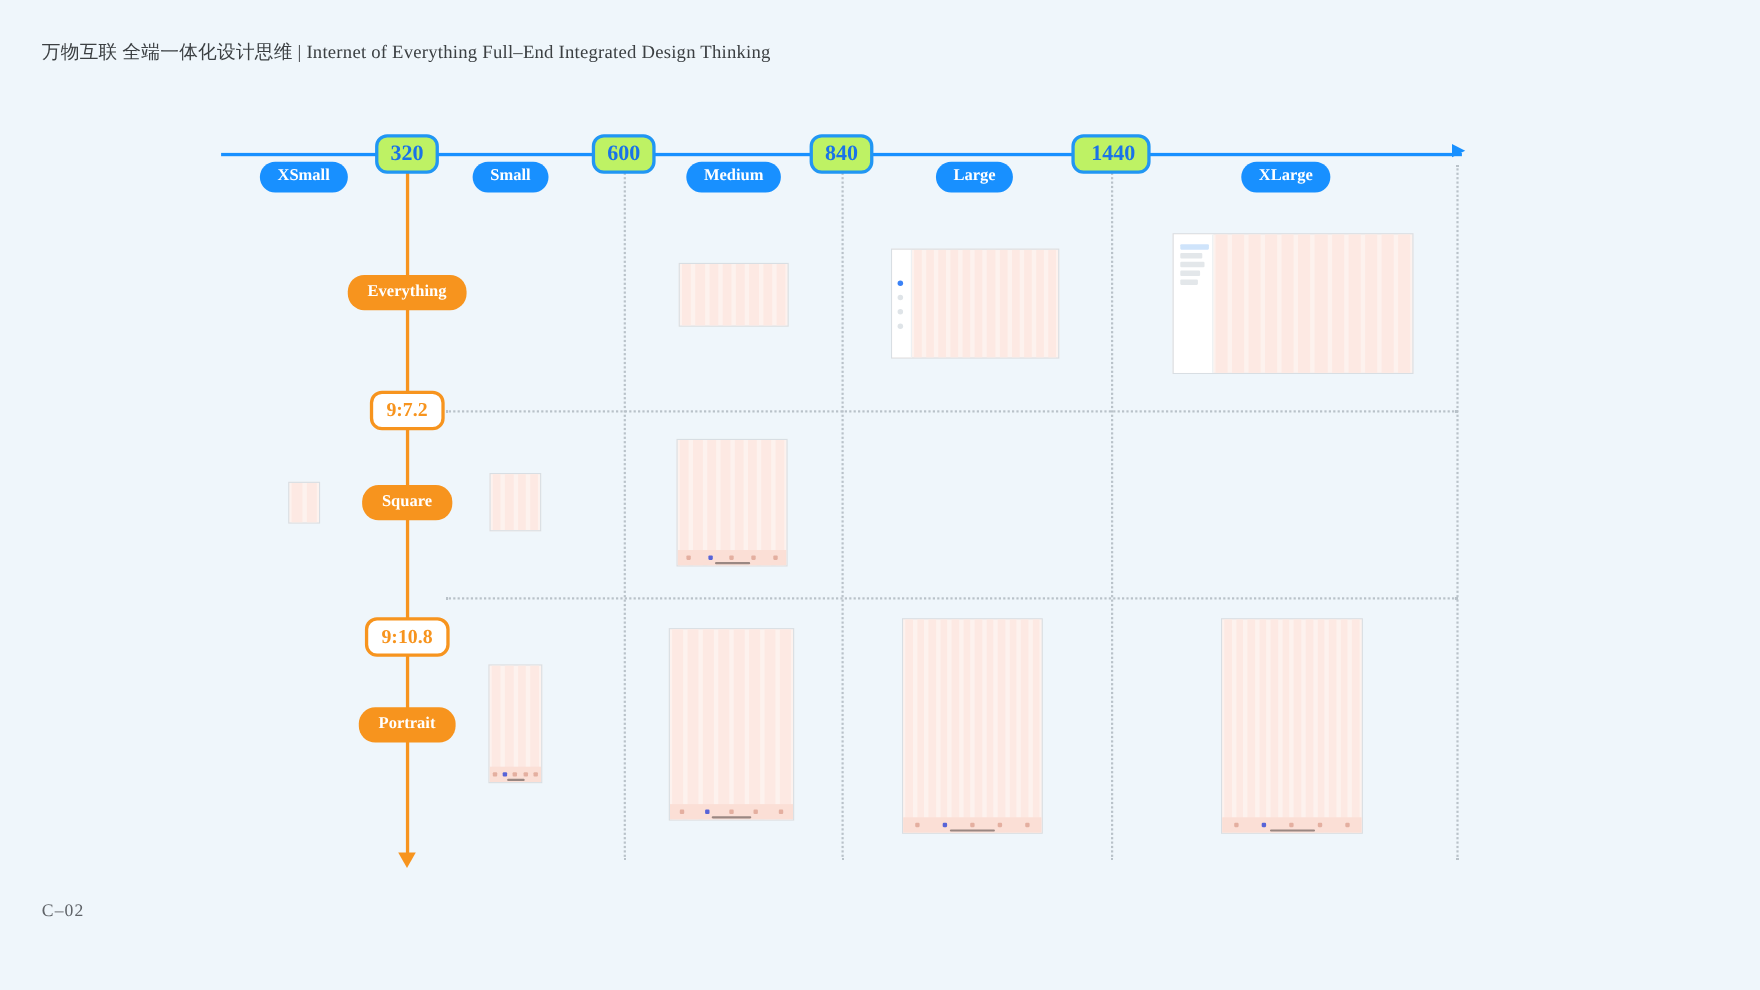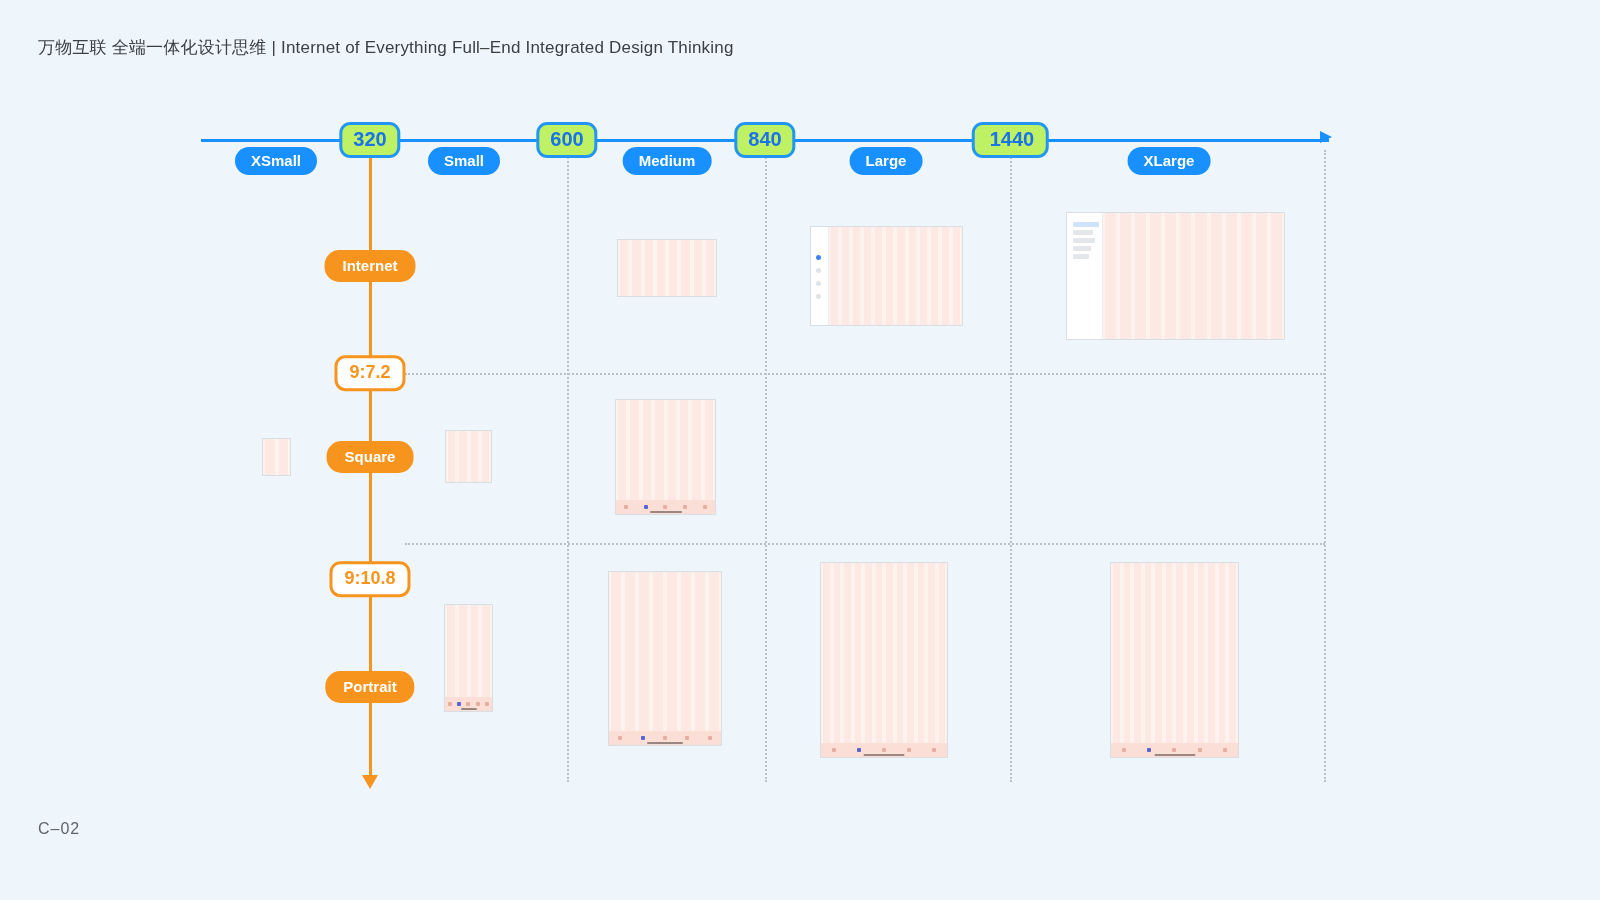--- a/index.html
+++ b/index.html
@@ -3,21 +3,21 @@
 <meta charset="utf-8">
 <style>
   html,body{margin:0;padding:0;}
   body{
     width:1600px;height:900px;
     background:#eff6fb;
     font-family:"Liberation Sans","DejaVu Sans",sans-serif;
     overflow:hidden;
     position:relative;
   }
-  #stage{position:absolute;inset:0;}
+  #stage{position:absolute;inset:0;font-family:Liberation Serif, serif;}
 
   
   .page-title{
     position:absolute;left:38px;top:36px;
     font-size:17px;color:#3c4043;letter-spacing:.2px;white-space:nowrap;
   }
   .page-code{
     position:absolute;left:38px;top:820px;
     font-size:16px;color:#5f6368;letter-spacing:1px;
   }
@@ -330,21 +330,21 @@
   <div id="axis-layer">
       <div class="bp-node" style="left: 370px; top: 140px;">320</div>
       <div class="bp-node" style="left: 567px; top: 140px;">600</div>
       <div class="bp-node" style="left: 765px; top: 140px;">840</div>
       <div class="bp-node" style="left: 1010px; top: 140px; padding-left: 15px;">1440</div>
       <div class="bp-pill" style="left: 276px; top: 147px;">XSmall</div>
       <div class="bp-pill" style="left: 464px; top: 147px; text-align: center;">Small</div>
       <div class="bp-pill" style="left: 667px; top: 147px;">Medium</div>
       <div class="bp-pill" style="left: 886px; top: 147px;">Large</div>
       <div class="bp-pill" style="left: 1169px; top: 147px;">XLarge</div>
-      <div class="or-pill" style="left: 370px; top: 266px;">Internet</div>
+      <div class="or-pill" style="left: 370px; top: 266px;">Everything</div>
       <div class="or-pill" style="left: 370px; top: 457px;">Square</div>
-      <div class="or-pill" style="left: 370px; top: 659px; margin-top: 28px;">Portrait</div>
+      <div class="or-pill" style="left: 370px; top: 659px;">Portrait</div>
       <div class="or-node" style="left: 370px; top: 373px;">9:7.2</div>
       <div class="or-node" style="left: 370px; top: 543px; margin-top: 36px;">9:10.8</div>
     </div>
 
   <div class="page-code">C–02</div>
 </div>
 
 </body></html>

